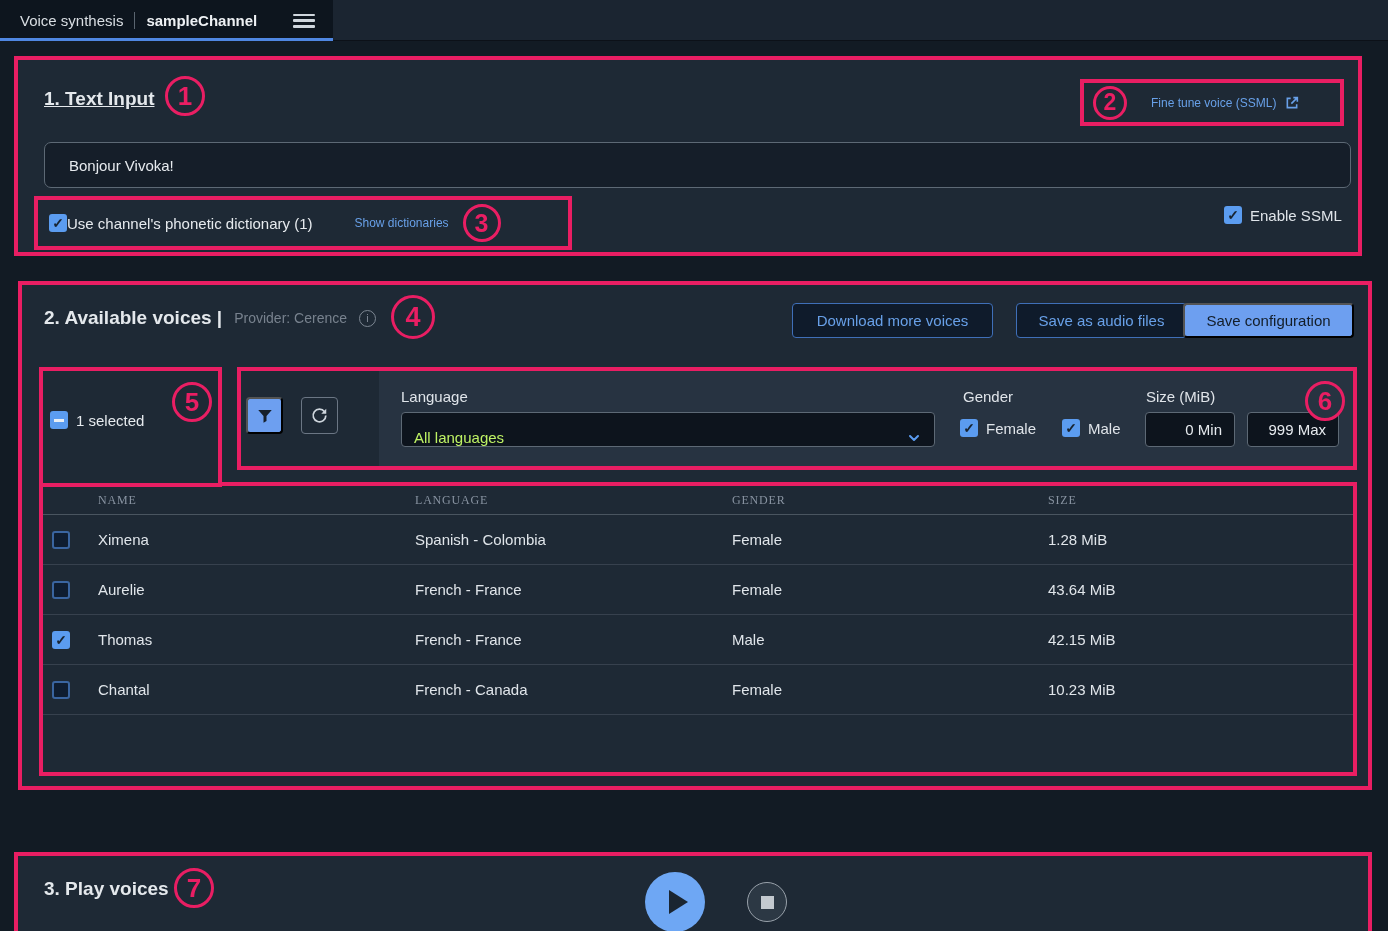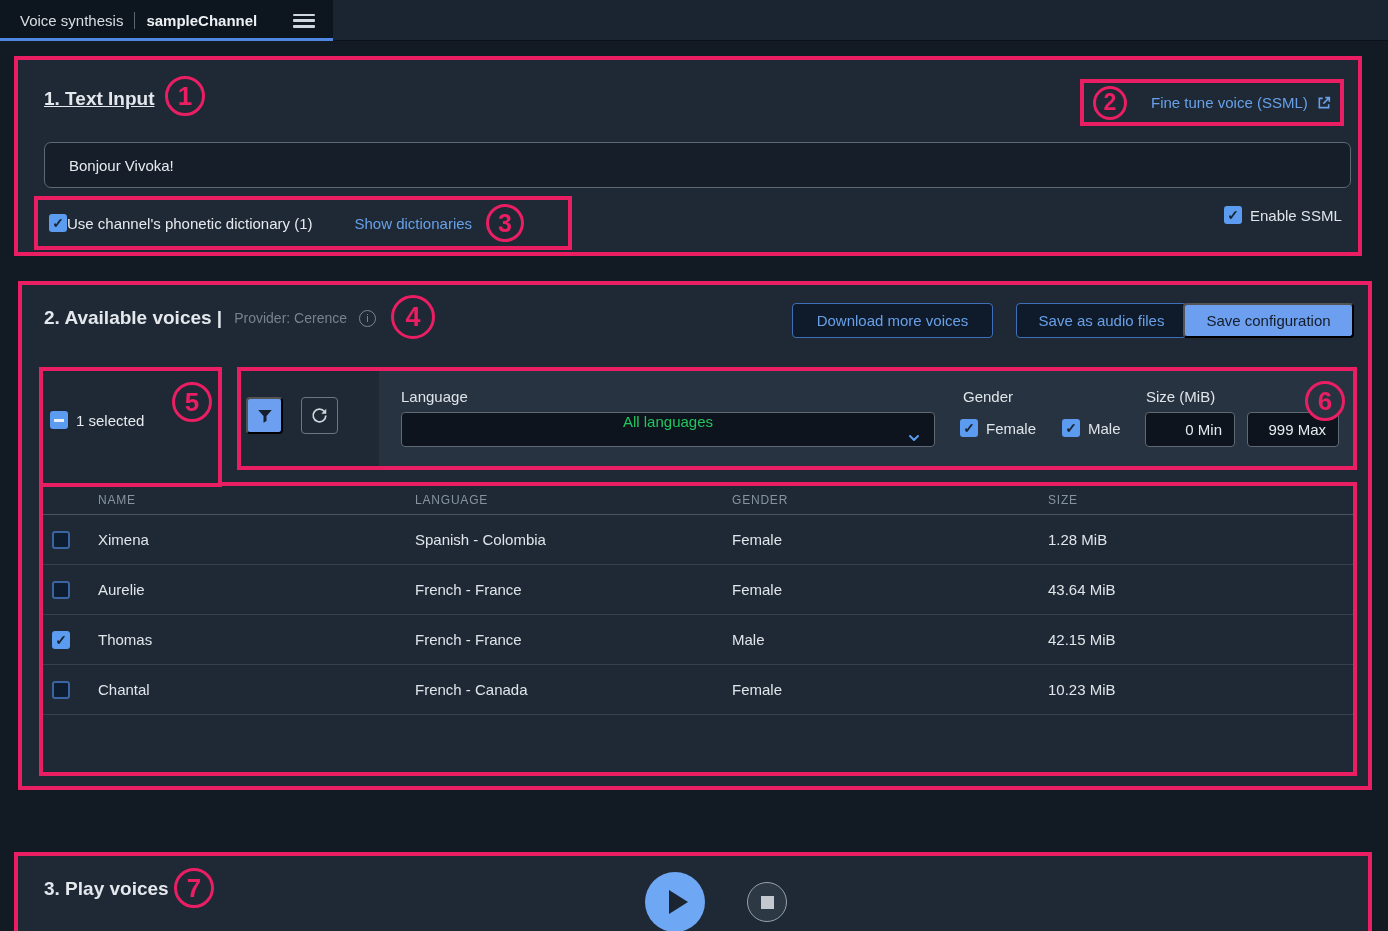--- a/index.html
+++ b/index.html
@@ -39,46 +39,46 @@
   .sec-title{position:absolute;font-size:19px;color:#e4e8ec;}
 
   
   .cb{width:18px;height:18px;border-radius:3px;flex:none;cursor:pointer;position:relative;}
   .cb.checked{background:var(--cb-blue);}
   .cb.checked::after{content:"\2713";position:absolute;left:0;top:0;width:100%;height:100%;display:flex;align-items:center;justify-content:center;color:#182431;font-weight:bold;font-size:14px;}
   .cb.unchecked{background:#0f1d30;border:2px solid #3a65a0;}
   .cb.indeterminate{background:var(--cb-blue);}
   .cb.indeterminate::after{content:"";position:absolute;left:4px;top:8px;width:10px;height:2.5px;background:#e8eef5;}
 
-  .link{color:var(--link);font-size:15px;cursor:pointer;text-decoration:none;}
+  .link{color:var(--link);font-size:12px;cursor:pointer;text-decoration:none;}
 
   
   .text-field{position:absolute;left:26px;top:82px;width:1307px;height:46px;background:#151e29;border:1px solid var(--border-gray);border-radius:7px;color:#e6eaee;font-size:15px;padding:0 24px;font-family:"Liberation Sans",sans-serif;outline:none;}
   .finetune-box{left:1062px;top:19px;width:264px;height:47px;display:flex;align-items:center;}
   .dict-box{left:16px;top:136px;width:538px;height:54px;display:flex;align-items:center;padding-left:11px;}
 
   
   .btn{position:absolute;height:35px;border-radius:4px;display:flex;align-items:center;justify-content:center;font-size:15px;cursor:pointer;}
   .btn.outline{background:#0f1b2b;border:1px solid var(--outline-border);color:var(--link);margin-left:28px;}
   .btn.filled{background:var(--btn-blue);color:#131d28;}
 
   
   .icon-btn{position:absolute;width:37px;height:37px;border-radius:4px;display:flex;align-items:center;justify-content:center;cursor:pointer;}
   .icon-btn.blue{background:var(--btn-blue);}
   .icon-btn.ghost{background:transparent;border:1px solid #6b7684;}
   .filter-panel{position:absolute;left:138px;top:0;right:0;bottom:0;background:var(--panel-light);}
   .flabel{position:absolute;font-size:15px;color:#dfe4e9;}
-  .fselect{position:absolute;height:35px;background:#0d141d;border:1px solid var(--border-gray);border-radius:4px;display:flex;align-items:center;padding:0 12px;font-size:15px;color:#22c55e;cursor:pointer;flex-direction:column;}
+  .fselect{position:absolute;height:35px;background:#0d141d;border:1px solid var(--border-gray);border-radius:4px;display:flex;align-items:flex-end;padding:0 12px;font-size:15px;color:#bef264;cursor:pointer;}
   .fselect svg{margin-left:auto;}
   .num-input{position:absolute;height:35px;background:#0d141d;border:1px solid var(--border-gray);border-radius:4px;color:#e6eaee;font-size:15px;text-align:right;padding:0 12px;font-family:"Liberation Sans",sans-serif;outline:none;}
   .cb-row{position:absolute;display:flex;align-items:center;gap:8px;font-size:15px;color:#dfe4e9;}
 
   
   .tbl-head,.tbl-row{display:grid;grid-template-columns:46px 317px 317px 316px auto;align-items:center;padding-left:9px;}
-  .tbl-head{height:29px;border-bottom:1px solid #4a5560;}
+  .tbl-head{height:29px;border-bottom:1px solid #4a5560;font-family:Liberation Serif, serif;}
   .tbl-head span{font-size:12px;letter-spacing:.8px;color:#8893a1;}
   .tbl-row{height:50px;border-bottom:1px solid var(--divider);font-size:15px;color:#e0e5ea;cursor:pointer;}
 
   
   .round-btn{position:absolute;border-radius:50%;display:flex;align-items:center;justify-content:center;cursor:pointer;}
   .play{width:60px;height:60px;background:#6ea7f4;}
   .play-tri{width:0;height:0;border-left:19px solid #1a2531;border-top:12px solid transparent;border-bottom:12px solid transparent;margin-left:6px;}
   .stop{width:40px;height:40px;background:#2c3844;border:1px solid #99a2ab;}
   .stop-sq{width:13px;height:13px;background:#c3c9cf;}
 

